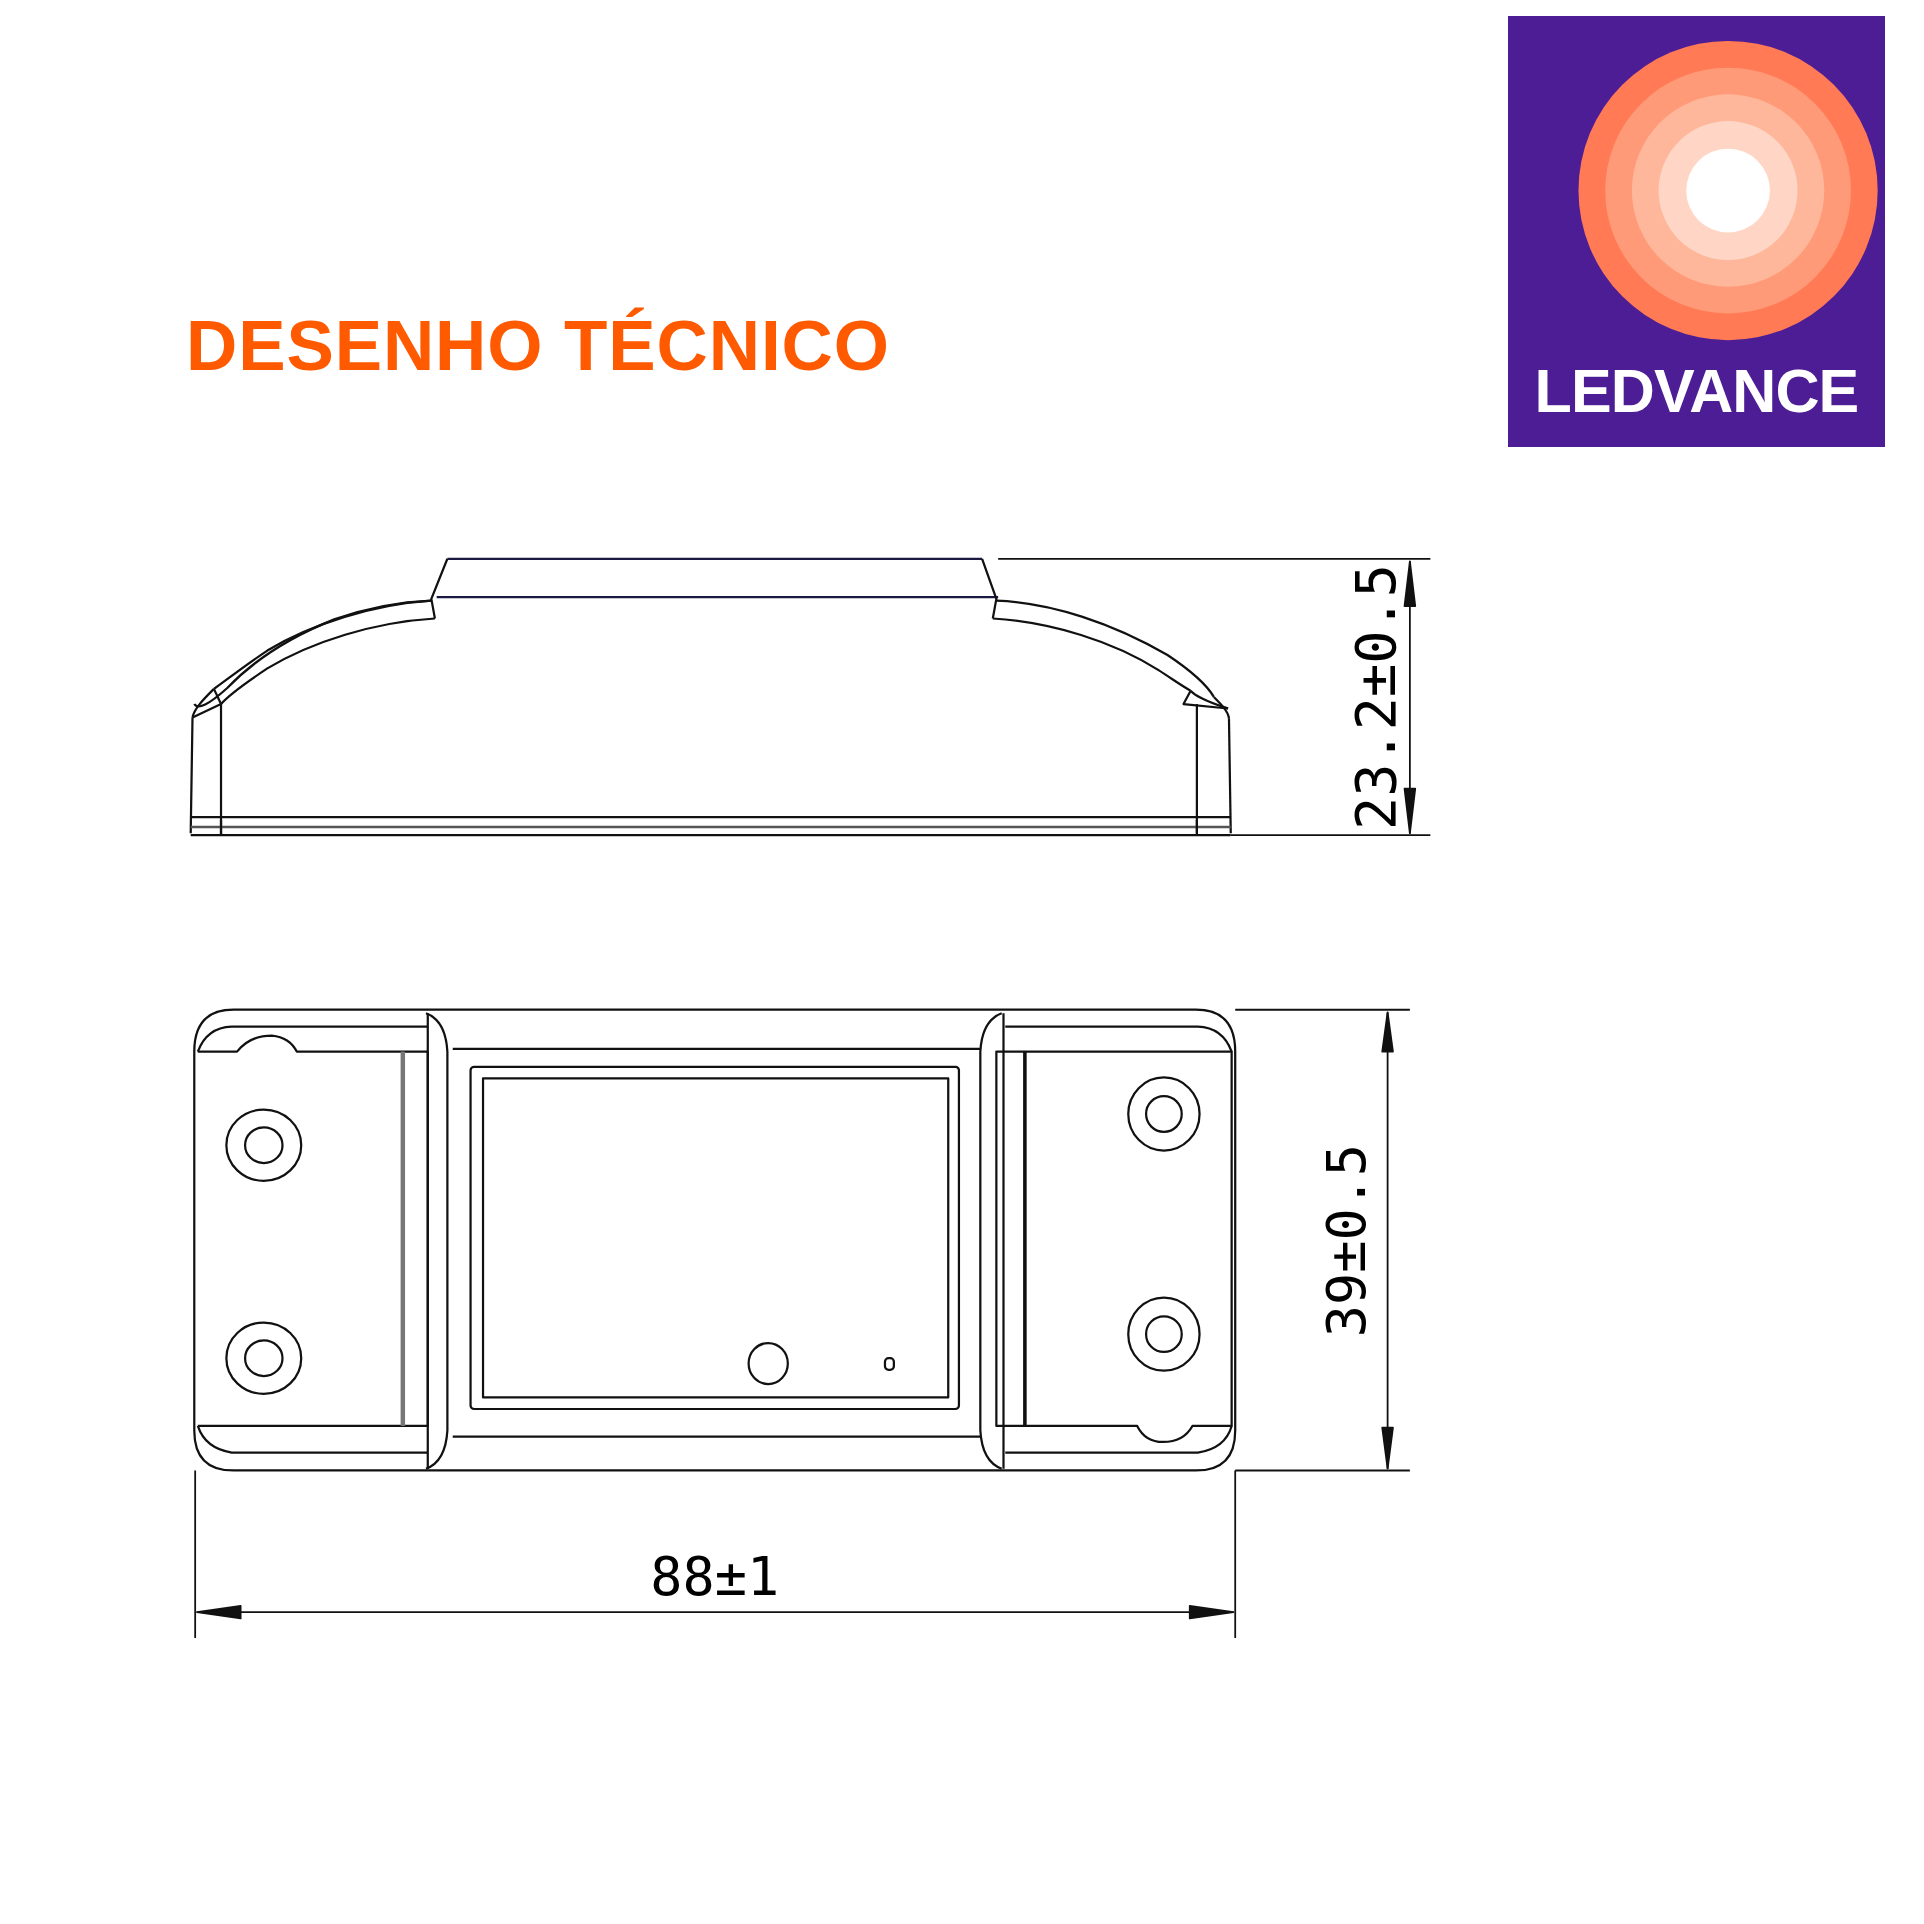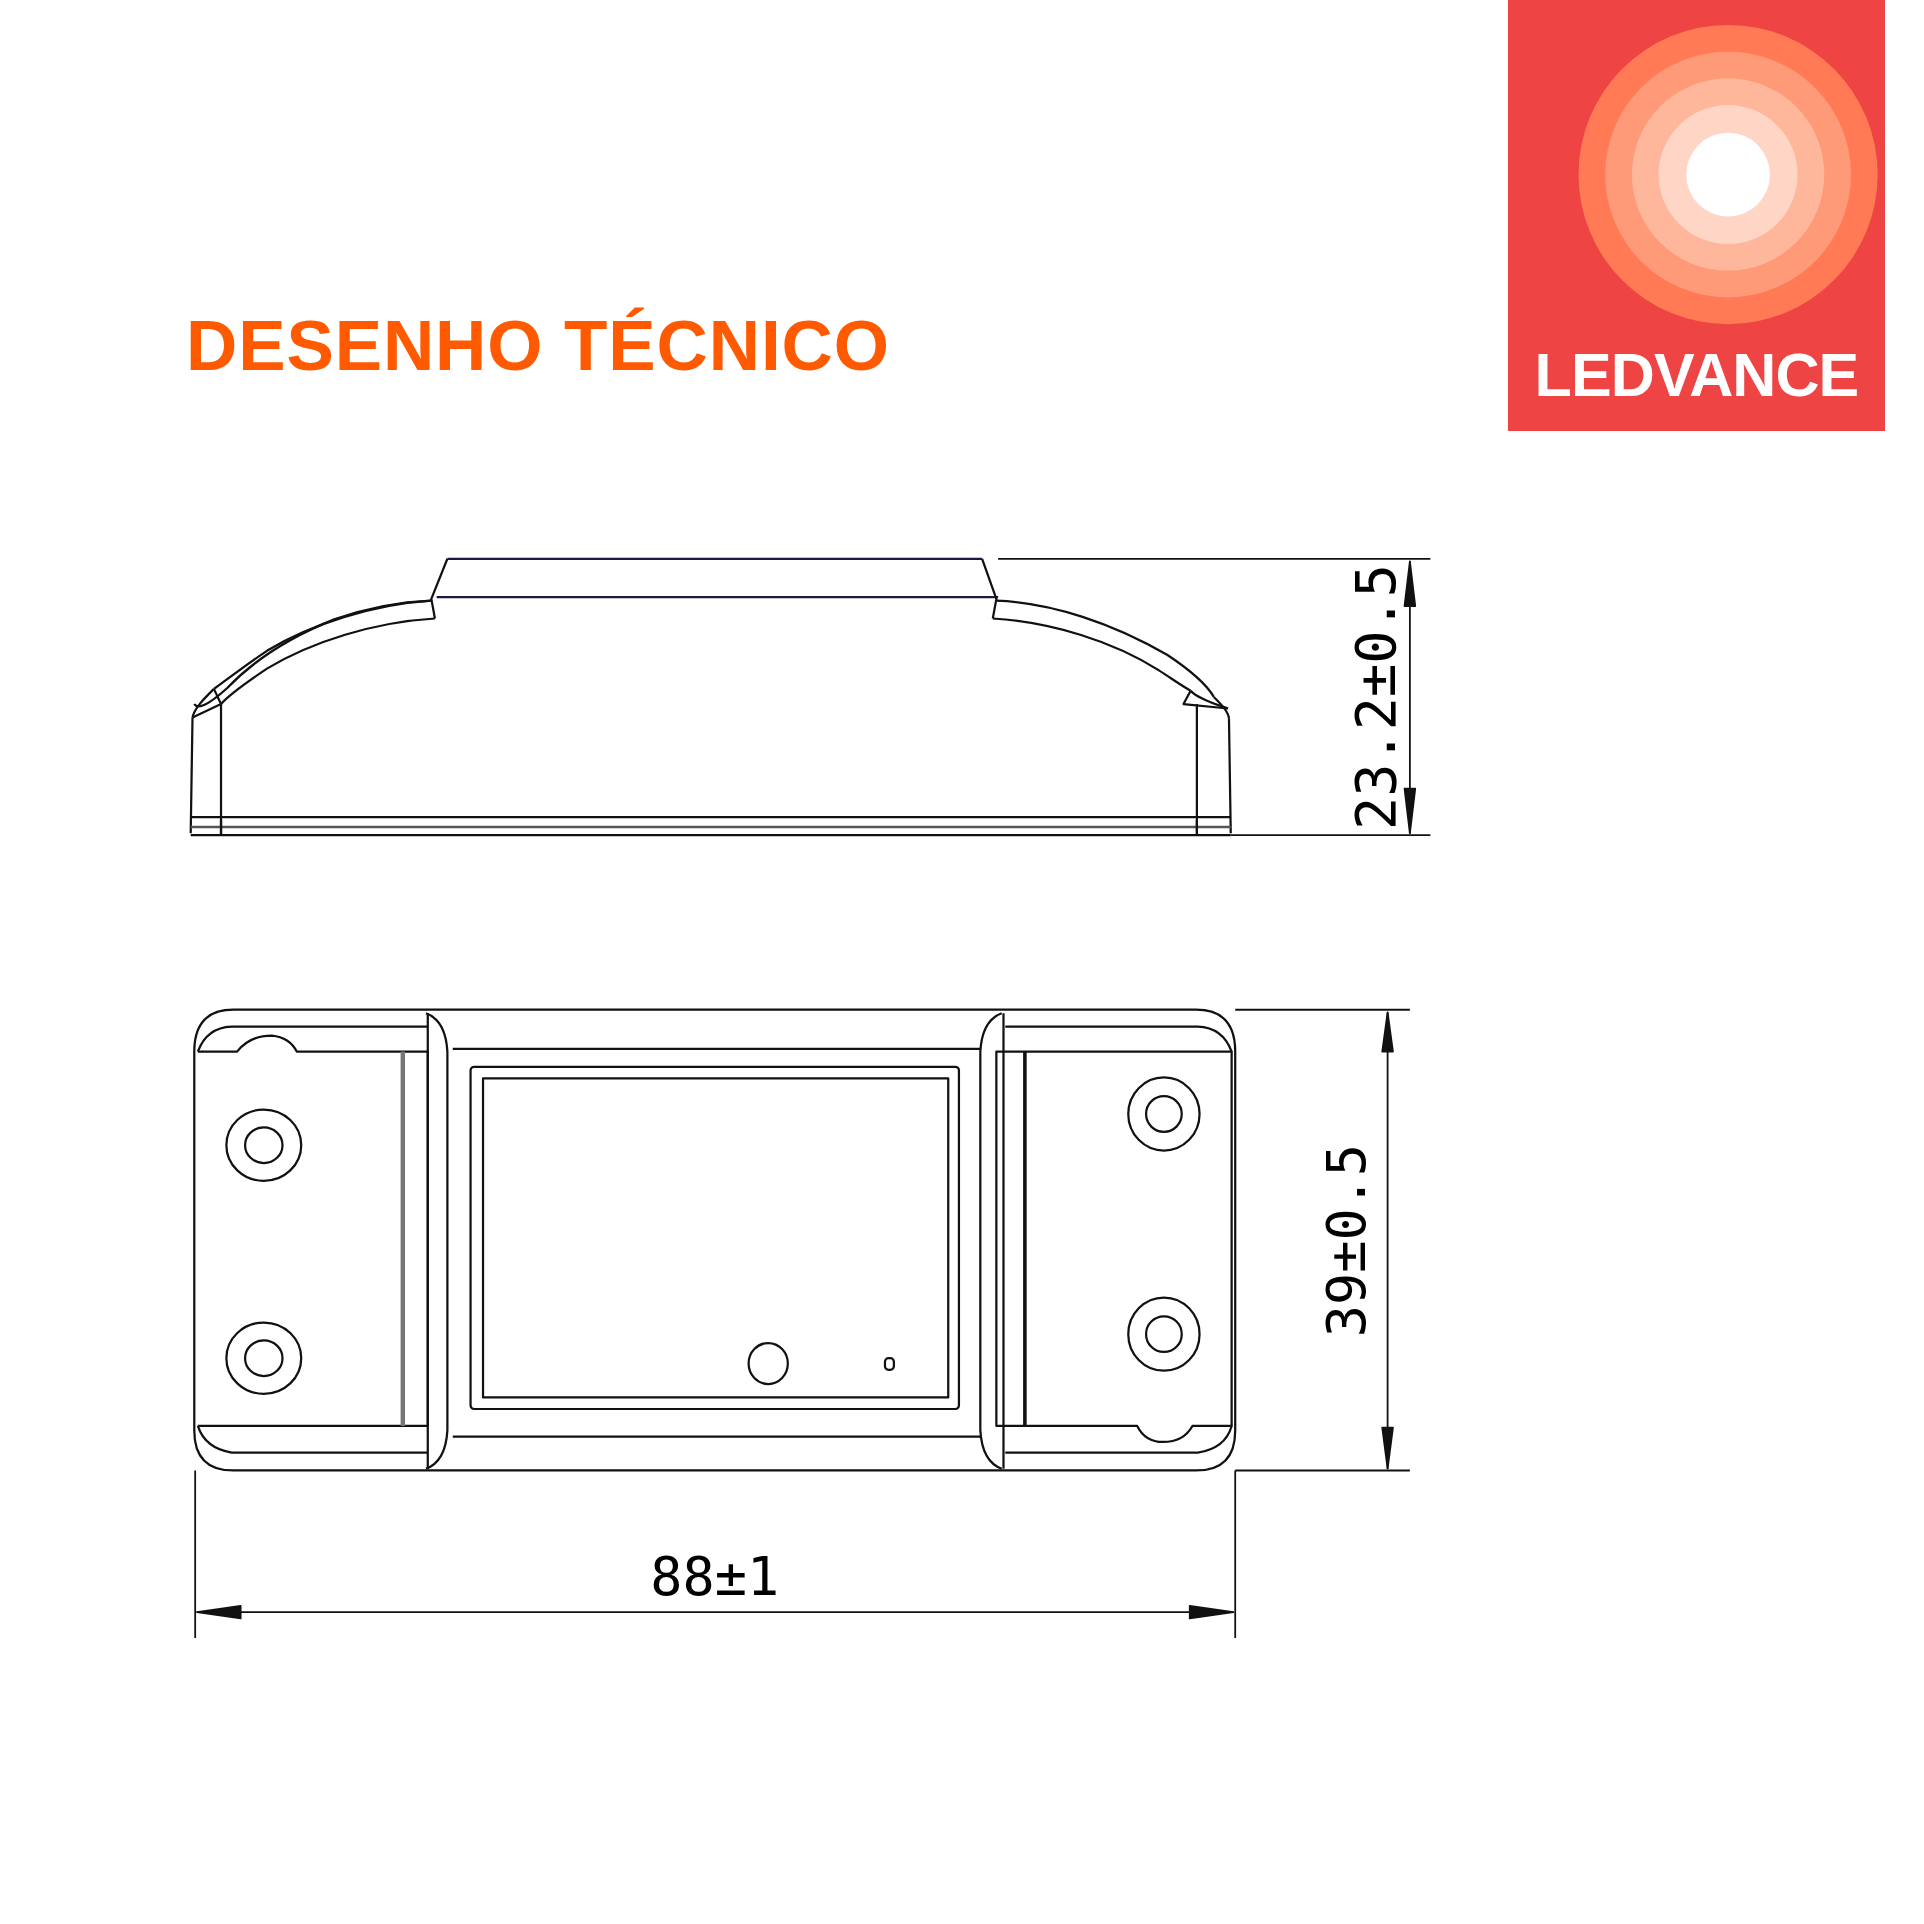--- a/index.html
+++ b/index.html
@@ -4,22 +4,22 @@
   <style>
     html, body { margin: 0; padding: 0; background: #ffffff; }
     body { width: 1925px; height: 1925px; position: relative; overflow: hidden; font-family: "Liberation Sans", sans-serif; }
     .title {
       position: absolute; left: 159px; top: 301px;
       color: #ff5a00; font-weight: bold; font-size: 71px; line-height: 89px;
       font-family: "Liberation Sans", sans-serif; letter-spacing: 0.9px; margin-left: 27px;
     }
     .title div { white-space: nowrap; }
     .logo {
-      position: absolute; left: 1508px; top: 0; width: 377px; height: 431px;
-      background: #ef4444;
+      position: absolute; left: 1508px; top: 16px; width: 377px; height: 431px;
+      background: #4c1d95;
     }
     .logo svg { position: absolute; left: 0; top: 0; }
     .logo-text {
       position: absolute; left: 0; width: 100%; top: 340px; text-align: center;
       color: #ffffff; font-weight: bold; font-size: 61px; line-height: 71px;
       font-family: "Liberation Sans", sans-serif; letter-spacing: -0.9px;
     }
     .drawing { position: absolute; left: 0; top: 0; }
     .dim-text { font-family: "DejaVu Sans Mono", monospace; fill: #000; }
   </style>

